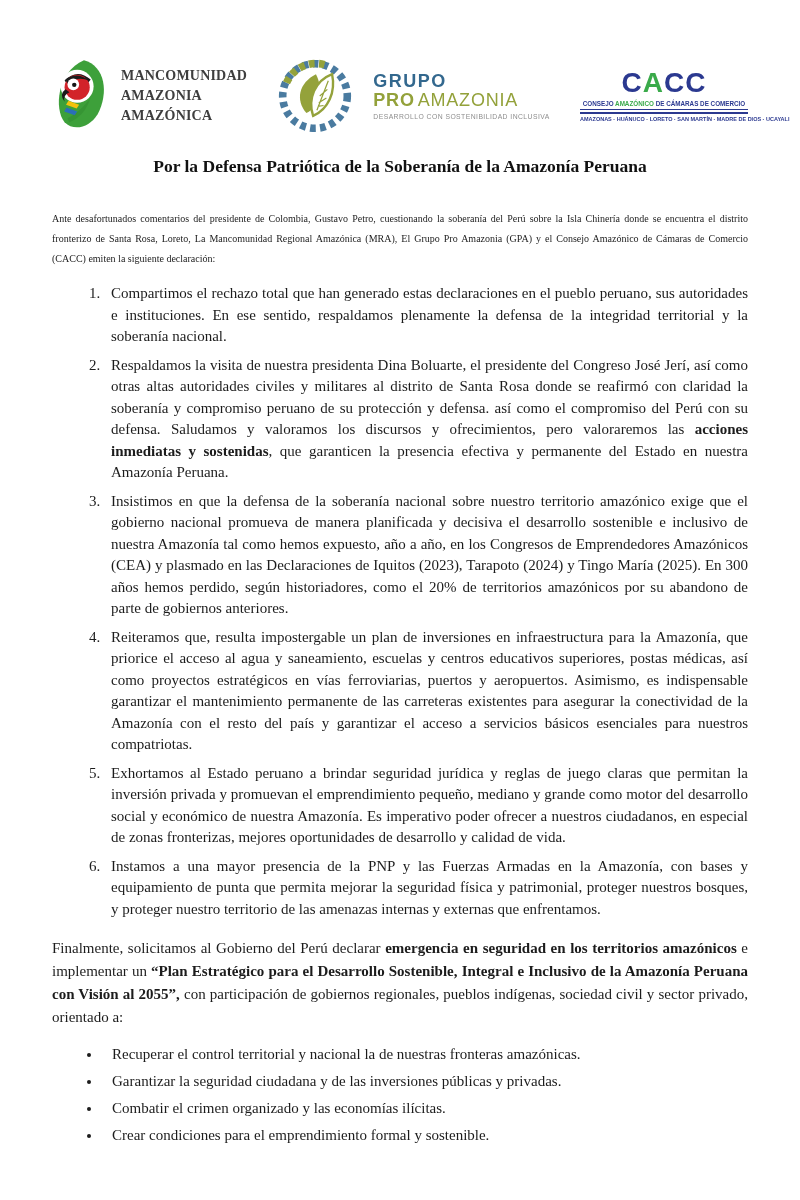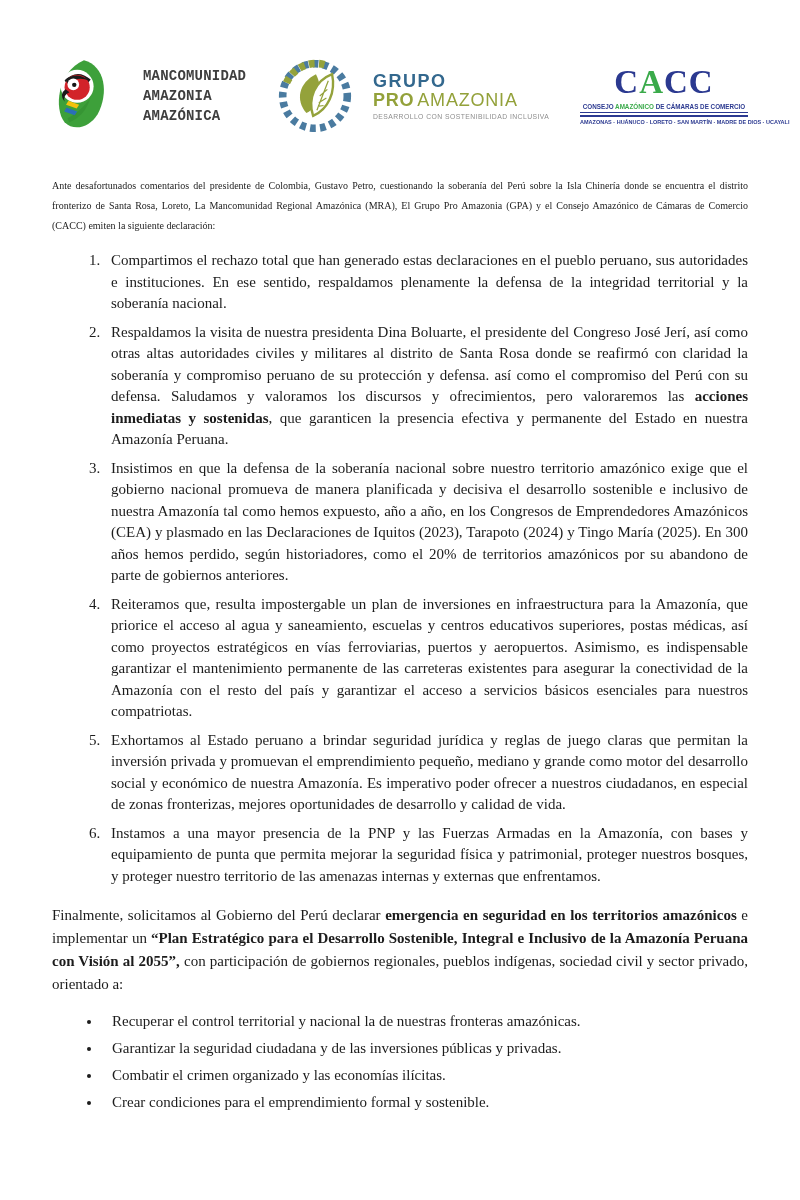--- a/index.html
+++ b/index.html
@@ -8,36 +8,36 @@
     background:#ffffff; color:#1c1c1c;
     font-family:"Liberation Serif", serif;
     padding:48px 52px 0 52px; overflow:hidden;
   }
 
   
   .logos { display:flex; justify-content:space-between; align-items:center; height:96px; }
   .logo { display:flex; align-items:center; }
 
   .mra { gap:9px; }
-  .mra-text { font-family:Liberation Mono, monospace; font-weight:bold;
-              font-size:14px; line-height:1.45; color:#3e3e3e; letter-spacing:.2px;margin-left:22px; }
+  .mra-text { font-family:Liberation Serif, serif; font-weight:bold;
+              font-size:14px; line-height:1.45; color:#3e3e3e; letter-spacing:.2px; }
 
   .gpa { gap:20px; }
   .gpa-text { display:flex; flex-direction:column; }
   .gpa-grupo { font-family:"Liberation Sans", sans-serif; font-weight:bold;
                font-size:18px; color:#33688e; letter-spacing:1.5px; line-height:1.05; }
   .gpa-line2 { font-family:Liberation Sans, sans-serif; font-size:18px;
                color:#93a13a; letter-spacing:.8px; line-height:1.1; }
   .gpa-pro { font-weight:bold; margin-right:3px; }
   .gpa-tagline { font-family:"Liberation Sans", sans-serif; font-size:6.8px;
                  color:#8d8d8d; letter-spacing:.45px; margin-top:3px; white-space:nowrap; }
 
   .cacc { display:block; text-align:center; font-family:"Liberation Sans", sans-serif; width:168px; }
-  .cacc-acronym { font-size:33px; font-weight:bold; line-height:.95; letter-spacing:1px;
-                  font-family:Liberation Serif, serif;text-align:center; }
+  .cacc-acronym { font-size:28px; font-weight:bold; line-height:.95; letter-spacing:1px;
+                  font-family:Liberation Sans, sans-serif;text-align:center; }
   .blue  { color:#2b3990; }
   .green { color:#3aaa4a; }
   .cacc-sub { font-size:6.3px; font-weight:bold; color:#2b3990; margin-top:4px; white-space:nowrap; }
   .cacc-rule { height:2px; border-top:1.5px solid #2b3990; border-bottom:2.5px solid #2b3990; margin:2px 0; }
   .cacc-regions { font-size:5.5px; font-weight:bold; color:#2b3990; white-space:nowrap; }
 
   
   h1 { text-align:center; font-size:37px; font-weight:bold; letter-spacing:1px;
        margin:8px 0 0 0; color:#111; }
   h2 { text-align:center; font-size:17.5px; font-weight:bold; margin:12px 0 0 0; color:#111; }
@@ -104,20 +104,21 @@
       </div>
       <div class="cacc-sub">
         <span>CONSEJO </span><span class="green">AMAZÓNICO</span><span> DE CÁMARAS DE COMERCIO</span>
       </div>
       <div class="cacc-rule"></div>
       <div class="cacc-regions">AMAZONAS · HUÁNUCO · LORETO · SAN MARTÍN · MADRE DE DIOS · UCAYALI</div>
     </div>
 
   </header>
 
+  <h2>Por la Defensa Patriótica de la Soberanía de la Amazonía Peruana</h2>
 
   <p class="intro">Ante desafortunados comentarios del presidente de Colombia, Gustavo Petro, cuestionando la soberanía del Perú sobre la Isla Chinería donde se encuentra el distrito fronterizo de Santa Rosa, Loreto, La Mancomunidad Regional Amazónica (MRA), El Grupo Pro Amazonia (GPA) y el Consejo Amazónico de Cámaras de Comercio (CACC) emiten la siguiente declaración:</p>
 
   <ol class="numbered">
     <li><span>Compartimos el rechazo total que han generado estas declaraciones en el pueblo peruano, sus autoridades e instituciones. En ese sentido, respaldamos plenamente la defensa de la integridad territorial y la soberanía nacional.</span></li>
     <li><span>Respaldamos la visita de nuestra presidenta Dina Boluarte, el presidente del Congreso José Jerí, así como otras altas autoridades civiles y militares al distrito de Santa Rosa donde se reafirmó con claridad la soberanía y compromiso peruano de su protección y defensa. así como el compromiso del Perú con su defensa. Saludamos y valoramos los discursos y ofrecimientos, pero valoraremos las </span><b>acciones inmediatas y sostenidas</b><span>, que garanticen la presencia efectiva y permanente del Estado en nuestra Amazonía Peruana.</span></li>
     <li><span>Insistimos en que la defensa de la soberanía nacional sobre nuestro territorio amazónico exige que el gobierno nacional promueva de manera planificada y decisiva el desarrollo sostenible e inclusivo de nuestra Amazonía tal como hemos expuesto, año a año, en los Congresos de Emprendedores Amazónicos (CEA) y plasmado en las Declaraciones de Iquitos (2023), Tarapoto (2024) y Tingo María (2025). En 300 años hemos perdido, según historiadores, como el 20% de territorios amazónicos por su abandono de parte de gobiernos anteriores.</span></li>
     <li><span>Reiteramos que, resulta impostergable un plan de inversiones en infraestructura para la Amazonía, que priorice el acceso al agua y saneamiento, escuelas y centros educativos superiores, postas médicas, así como proyectos estratégicos en vías ferroviarias, puertos y aeropuertos. Asimismo, es indispensable garantizar el mantenimiento permanente de las carreteras existentes para asegurar la conectividad de la Amazonía con el resto del país y garantizar el acceso a servicios básicos esenciales para nuestros compatriotas.</span></li>
     <li><span>Exhortamos al Estado peruano a brindar seguridad jurídica y reglas de juego claras que permitan la inversión privada y promuevan el emprendimiento pequeño, mediano y grande como motor del desarrollo social y económico de nuestra Amazonía.  Es imperativo poder ofrecer a nuestros ciudadanos, en especial de zonas fronterizas, mejores oportunidades de desarrollo y calidad de vida.</span></li>
     <li><span>Instamos a una mayor presencia de la PNP y las Fuerzas Armadas en la Amazonía, con bases y equipamiento de punta que permita mejorar la seguridad física y patrimonial, proteger nuestros bosques, y proteger nuestro territorio de las amenazas internas y externas que enfrentamos.</span></li>

